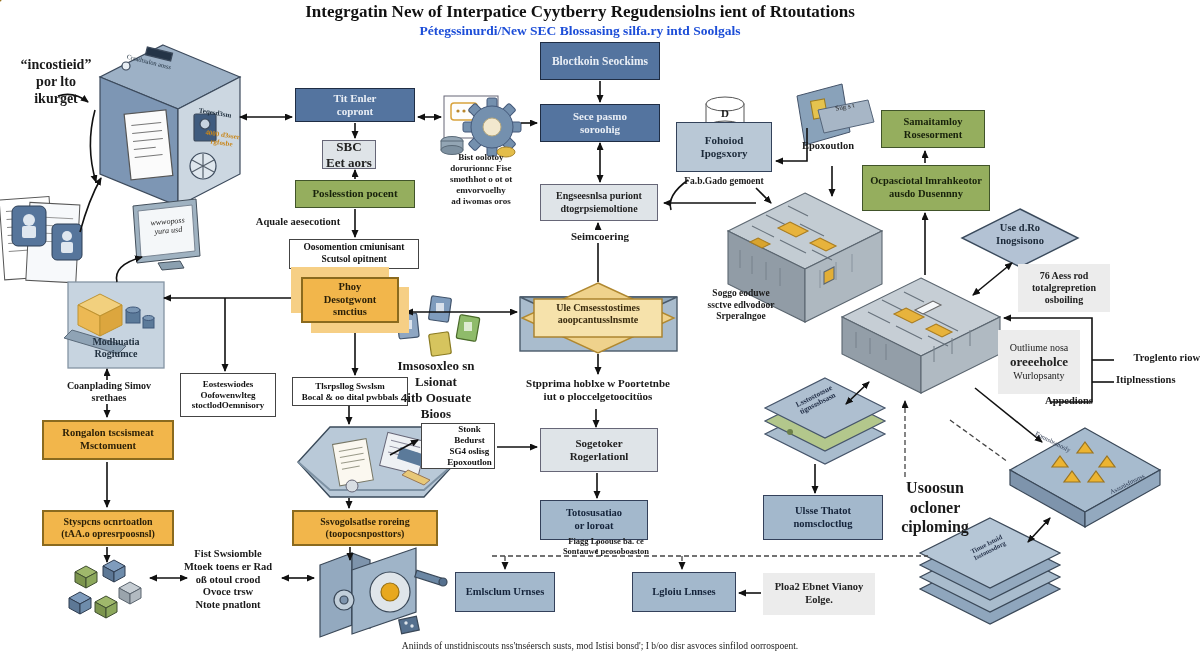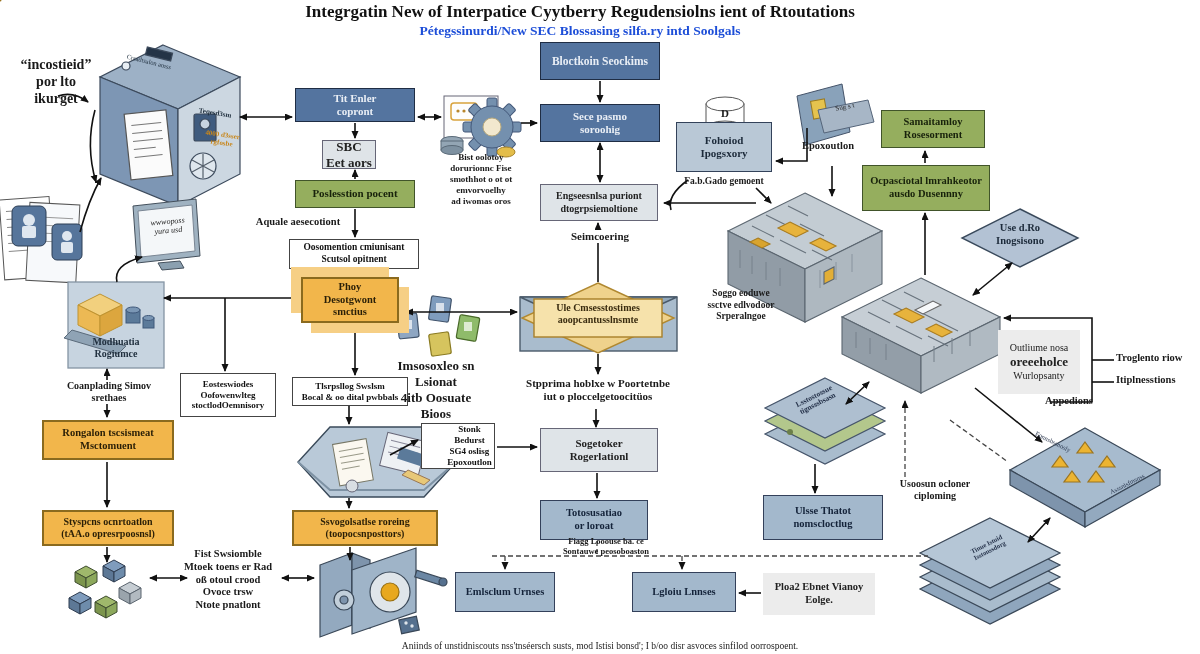--- a/index.html
+++ b/index.html
@@ -329,20 +329,23 @@
 <div class="box" style="left:676px;top:122px;width:96px;height:50px;font-size:11px;background:#b9c8d6;color:#1c2a3a;border-color:#33425a;">Fohoiod
 Ipogsxory</div>
 <div class="box lightgray" style="left:540px;top:184px;width:118px;height:37px;font-size:10px;">Engseesnlsa puriont
 dtogrpsiemoltione</div>
 <div class="box green" style="left:881px;top:110px;width:104px;height:38px;font-size:10.5px;">Samaitamloy
 Rosesorment</div>
 <div class="box green" style="left:862px;top:165px;width:128px;height:46px;font-size:10.5px;">Ocpasciotal lmrahkeotor
 ausdo Dusennny</div>
 <div class="lbl" style="left:968px;top:222px;width:104px;font-size:10.5px;font-weight:bold;color:#1c2a3a;">Use d.Ro
 Inogsisono</div>
+<div class="box graypanel" style="left:1018px;top:264px;width:92px;height:48px;font-size:10px;font-weight:bold;">76 Aess rod
+totalgrepretion
+osboiling</div>
 <div class="box graypanel" style="left:998px;top:330px;width:82px;height:64px;font-size:10px;flex-direction:column;font-weight:normal;">
   <span>Outliume nosa</span>
   <span style="font-weight:bold;font-size:13px;">oreeeholce</span>
   <span>Wurlopsanty</span>
 </div>
 <div class="box whitebox" style="left:421px;top:423px;width:74px;height:46px;font-size:9px;padding-left:25px;">Stonk Bedurst
 SG4 oslisg
 Epoxoutlon</div>
 <div class="box lightgray" style="left:540px;top:428px;width:118px;height:44px;font-size:11px;">Sogetoker
 Rogerlationl</div>
@@ -390,24 +393,24 @@
 <div class="lbl" style="left:384px;top:358px;width:104px;font-size:13px;font-weight:bold;">Imsosoxleo sn Lsionat
 4itb Oosuate
 Bioos</div>
 <div class="lbl" style="left:54px;top:380px;width:110px;font-size:10px;font-weight:bold;background:#fff;">Coanplading Simov
 srethaes</div>
 <div class="lbl" style="left:168px;top:548px;width:120px;font-size:10.5px;font-weight:bold;">Fist Swsiomble
 Mtoek toens er Rad
 oß otoul crood
 Ovoce trsw
 Ntote pnatlont</div>
-<div class="lbl" style="left:1116px;top:352px;width:84px;font-size:10.5px;font-weight:bold;text-align:left;">Troglento riow</div>
+<div class="lbl" style="left:1116px;top:352px;width:84px;font-size:10.5px;font-weight:bold;text-align:right;">Troglento riow</div>
 <div class="lbl" style="left:1116px;top:374px;width:84px;font-size:10.5px;font-weight:bold;text-align:left;">Itiplnesstions</div>
 <div class="lbl" style="left:1036px;top:395px;width:66px;font-size:10.5px;font-weight:bold;">Appedions</div>
-<div class="lbl" style="left:884px;top:478px;width:102px;font-size:10px;font-weight:bold;">Usoosun ocloner
+<div class="lbl" style="left:884px;top:478px;width:102px;font-size:16px;font-weight:bold;">Usoosun ocloner
 ciploming</div>
 <div class="lbl" style="left:548px;top:536px;width:116px;font-size:8.5px;font-weight:bold;">Fiagg Looouse ba. ce
 Sontauwe peosoboaston</div>
 <div class="cap" style="top:641px;font-size:9.5px;">Aniinds of unstidniscouts nss'tnséersch susts, mod Istisi bonsd'; I b/oo disr asvoces sinfilod oorrospoent.</div>
 
 <div class="lbl tiny" style="left:140px;top:218px;width:56px;font-style:italic;font-size:8px;transform:rotate(-5deg);">wwwoposs
 yura usd</div>
 <div class="lbl" style="left:719px;top:107px;width:12px;font-size:11px;font-weight:bold;">D</div>
 <div class="lbl tiny" style="left:828px;top:104px;width:34px;transform:rotate(-11deg);font-size:7px;">Sug s t</div>
 <div class="lbl tiny" style="left:778px;top:392px;width:76px;transform:rotate(-27deg);font-size:7.5px;font-weight:bold;color:#25324a;">Lsstostossue

